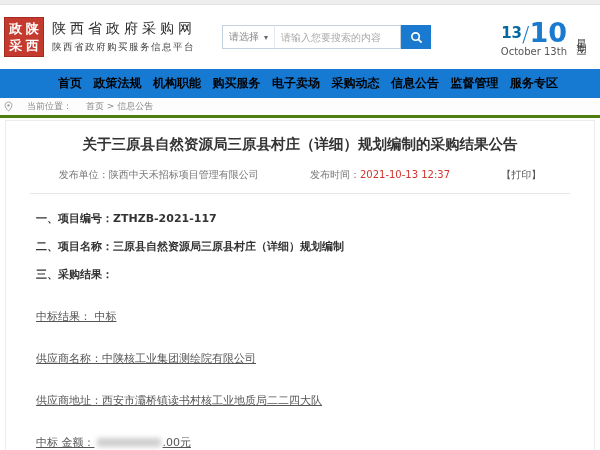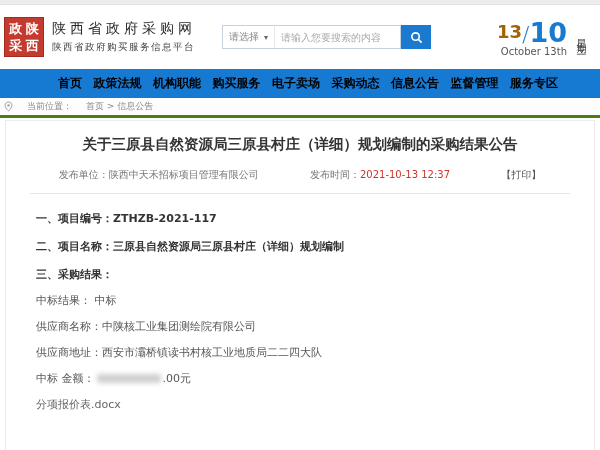--- a/index.html
+++ b/index.html
@@ -21,21 +21,21 @@
     padding:0 6px; font-size:10px; color:#888; background:#fff; cursor:pointer; }
   .search .sel .caret { font-size:8px; color:#666; }
   .search input { width:127px; border:1px solid #c3d2de; border-left:1px solid #e4e9ee; font-size:10px;
     padding:0 6px; outline:none; color:#333; }
   .search input::placeholder { color:#aaa; }
   .search .btn { width:30px; background:#1a7ad0; border:none; display:flex; align-items:center;
     justify-content:center; cursor:pointer; }
 
   .datebox { margin-left:auto; display:flex; align-items:center; gap:7px; padding-right:2px; }
   .datenums { text-align:right; }
-  .d-day { font-size:18px; color:#a16207; font-weight:bold; vertical-align:4px; }
+  .d-day { font-size:15px; color:#0369a1; font-weight:bold; vertical-align:4px; }
   .d-sep { font-size:22px; color:#1a7ad0; font-weight:300; }
   .d-mon { font-size:27px; color:#1a7ad0; font-weight:bold; }
   .d-en { font-size:10px; color:#555; margin-top:-2px; }
   .weekday { writing-mode:vertical-rl; font-size:10px; color:#333; letter-spacing:4px; line-height:14px; }
 
   
   .nav { height:29px; background:#1679d2; display:flex; align-items:center;
     justify-content:space-between; padding:0 42px 0 58px; }
   .nav a { color:#000000; font-size:12px; font-weight:bold; text-decoration:none; white-space:nowrap; cursor:pointer; }
 
@@ -47,21 +47,21 @@
   .content { margin:2px 5px 0 5px; border:1px solid #ececec; height:421px; padding-top:14px; background:#fff; }
   .art-title { text-align:center; font-size:14.5px; font-weight:bold; color:#333; padding:0 30px; }
   .publine { text-align:center; font-size:10px; color:#777; margin-top:14px; }
   .publine .seg { margin:0 24px; }
   .pub-time { color:#d0342c; }
   .print { color:#555; cursor:pointer; }
   .divider { border-bottom:1px solid #e7e7e7; margin:11px 24px 0 24px; }
 
   .body-text { padding:4px 34px 0 30px; font-size:11px; }
   .sec { font-weight:bold; color:#333; margin-top:13px; }
-  .line { color:#555; margin-top:11px; }
+  .line { color:#555; margin-top:27px;text-decoration:underline; }
   .blurred-amount { display:inline-block; width:64px; height:9px; margin:0 2px; vertical-align:-1px;
     background:#cfcfcf; filter:blur(2.5px); border-radius:2px; }
   .attach { color:#666; cursor:pointer; }
 </style>
 </head>
 <body>
 
 <div class="topstrip"></div>
 
 <div class="header">

